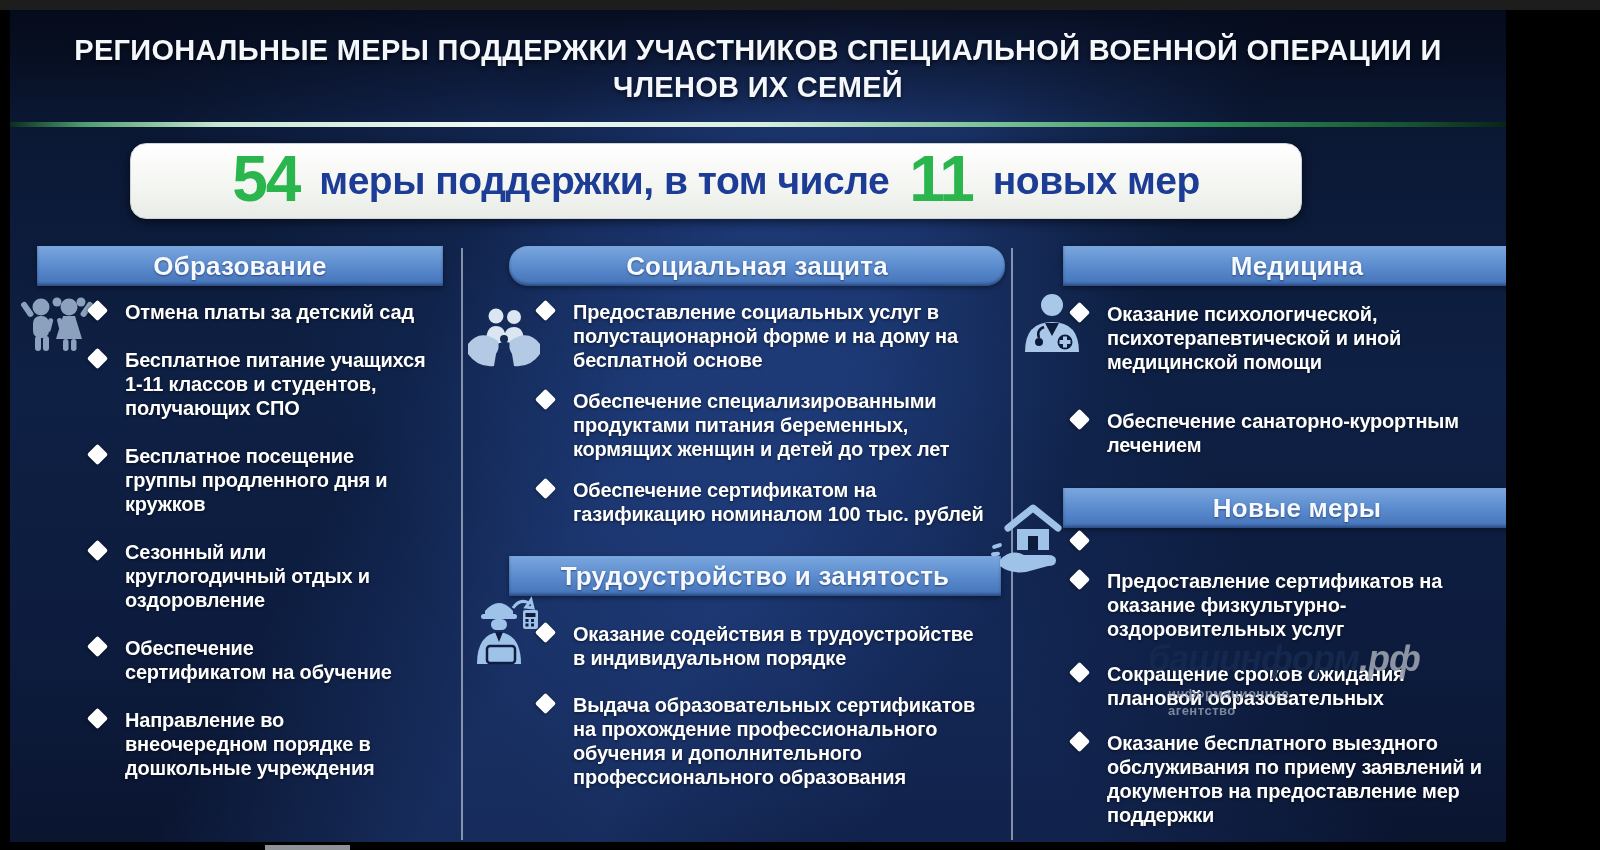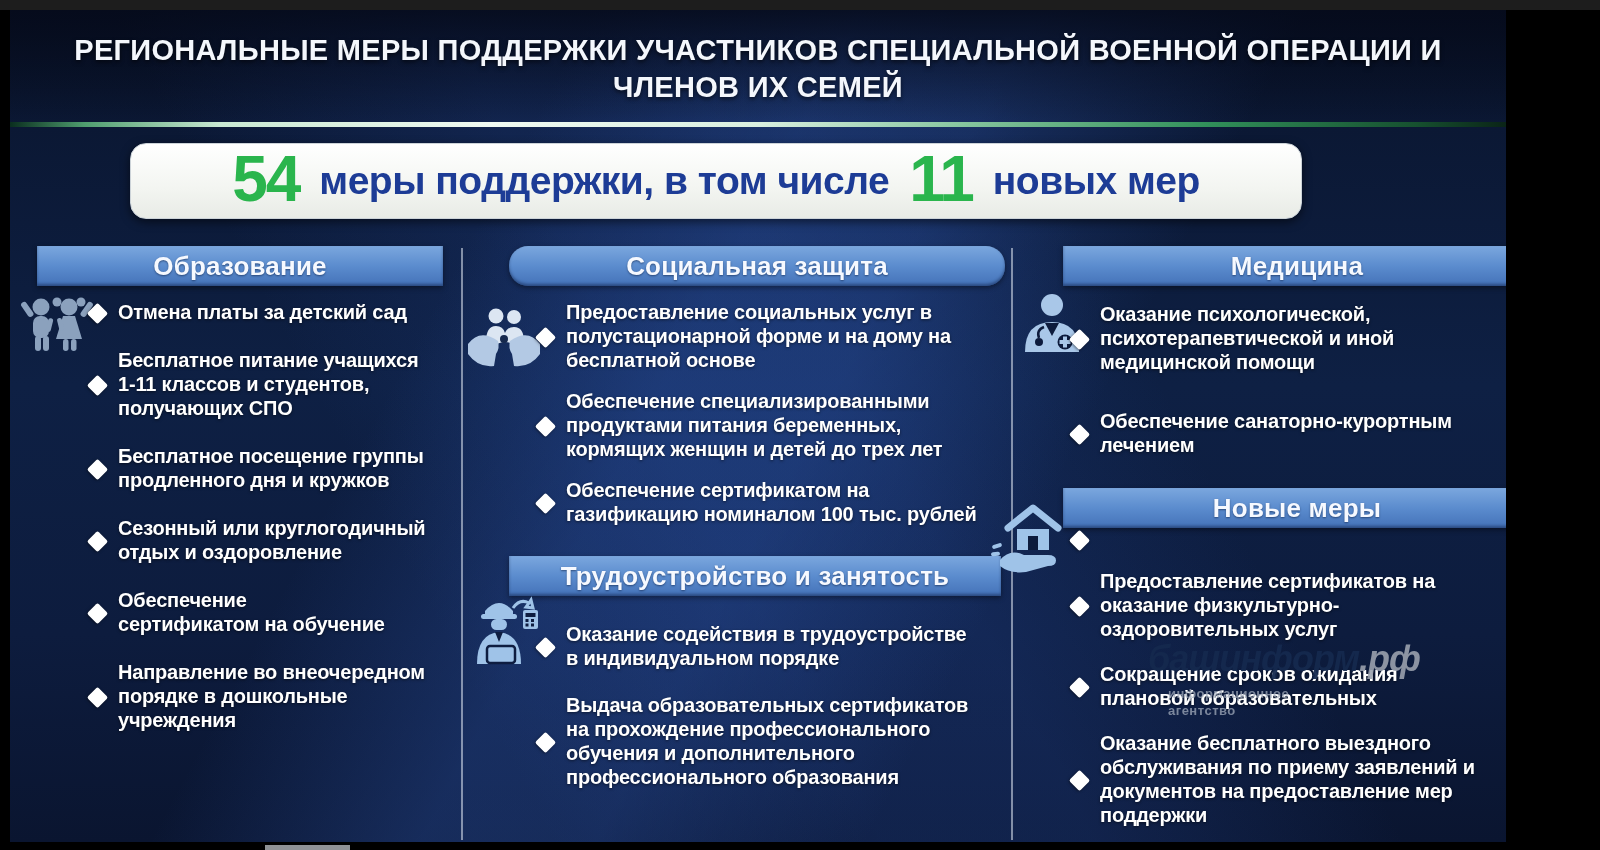--- a/index.html
+++ b/index.html
@@ -54,21 +54,21 @@
   #bar-employment{left:474px;top:546px;width:492px;}
   #bar-new{left:1028px;top:478px;width:468px;}
 
   
   .items{position:absolute;}
   #edu-items{left:80px;top:290px;width:340px;}
   #social-items{left:528px;top:290px;width:448px;}
   #emp-items{left:528px;top:612px;width:440px;}
   #med-items{left:1062px;top:292px;width:412px;}
   #new-items{left:1062px;top:520px;width:416px;}
-  .item{display:flex;gap:13px;align-items:center;}
+  .item{display:flex;gap:20px;}
   #edu-items .item{margin-bottom:24px;}
   #social-items .item{margin-bottom:17px;}
   #emp-items .item{margin-bottom:23px;}
   #med-items .item{margin-bottom:35px;}
   #new-items .item{margin-bottom:21px;}
   .diamond{flex:0 0 15px;width:15px;height:15px;margin-top:3px;background:#fff;
     transform:rotate(45deg);border-radius:2px;box-shadow:0 1px 3px rgba(0,0,0,.5);}
   .itxt{color:#fff;font-weight:bold;font-size:20px;line-height:24px;letter-spacing:-.2px;
     text-shadow:0 1px 3px rgba(0,0,0,.55);}
   .narrow .itxt{max-width:268px;}

